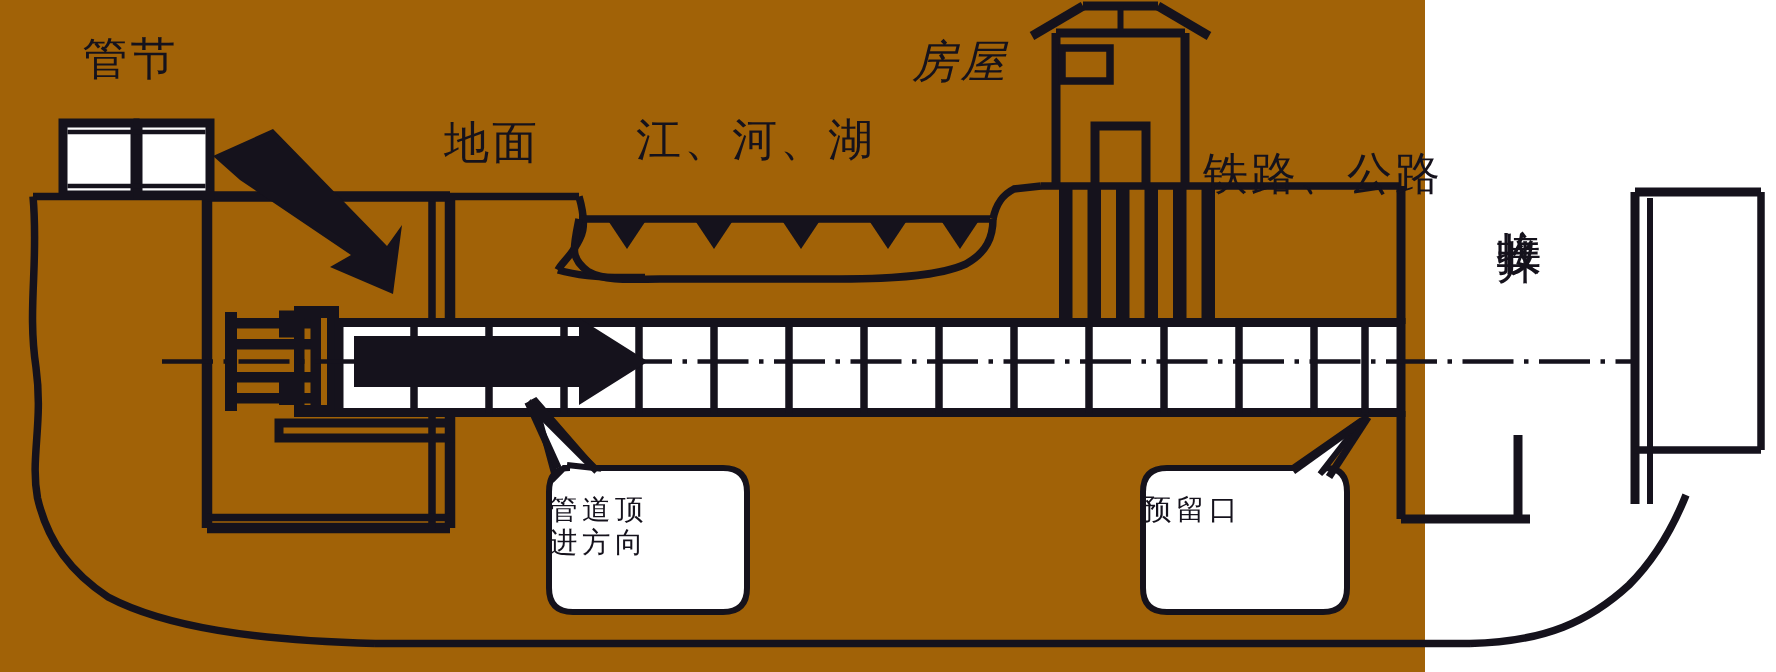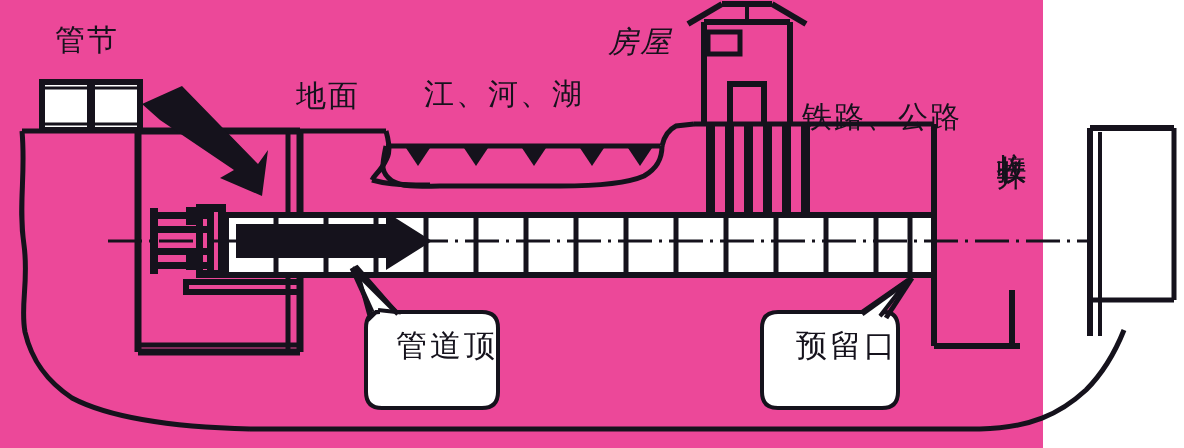--- a/index.html
+++ b/index.html
@@ -1,44 +1,44 @@
 <!DOCTYPE html>
 <html><head>
 <meta charset="utf-8">
 <style>
   html,body{margin:0;padding:0;background:#ffffff;}
   body{
     font-family:"Liberation Serif","DejaVu Serif",serif;
     width:1184px;height:448px;overflow:hidden;
   }
-  #stage{position:relative;width:1043px;height:448px;background:#ec4899;}
+  #stage{position:relative;width:950px;height:448px;background:#a16207;}
   #stage svg{position:absolute;left:0;top:0;}
   .lbl{
     position:absolute;
     color:#15121c;
     font-family:"Liberation Serif","DejaVu Serif",serif;
     white-space:nowrap;
     letter-spacing:2px;
     line-height:1.05;
     user-select:none;
   }
   .lbl-big{font-size:30px;}
   .lbl-vert{
     writing-mode:vertical-rl;
     letter-spacing:4px;
     font-size:30px;
   }
   .callout-text{
     position:absolute;
-    text-align:right;
+    text-align:left;
     color:#15121c;
-    font-size:31px;
+    font-size:19px;
     letter-spacing:3px;
     line-height:1.18;
-    font-family:Liberation Mono, monospace;
+    font-family:Liberation Serif, serif;
     user-select:none;
   }
 </style>
 </head>
 <body>
 
 <div id="stage">
 
   <svg width="1184" height="448" viewBox="0 0 1184 448">
 
@@ -227,19 +227,20 @@
   <div class="lbl lbl-big" style="left:424px;top:78px;">江、河、湖</div>
 
   <div class="lbl lbl-big" style="left:608px;top:26px;font-style:italic;">房屋</div>
 
   <div class="lbl lbl-big" style="left:802px;top:72px;margin-top:29px;">铁路、公路</div>
 
   <div class="lbl lbl-vert" style="left:996px;top:128px;">接收井</div>
 
   <div class="callout-text" style="left:366px;top:330px;width:132px;">
     <div>管道顶</div>
+    <div>进方向</div>
   </div>
 
   <div class="callout-text" style="left:762px;top:330px;width:136px;">
     <div>预留口</div>
   </div>
 
 </div>
 
 </body></html>

